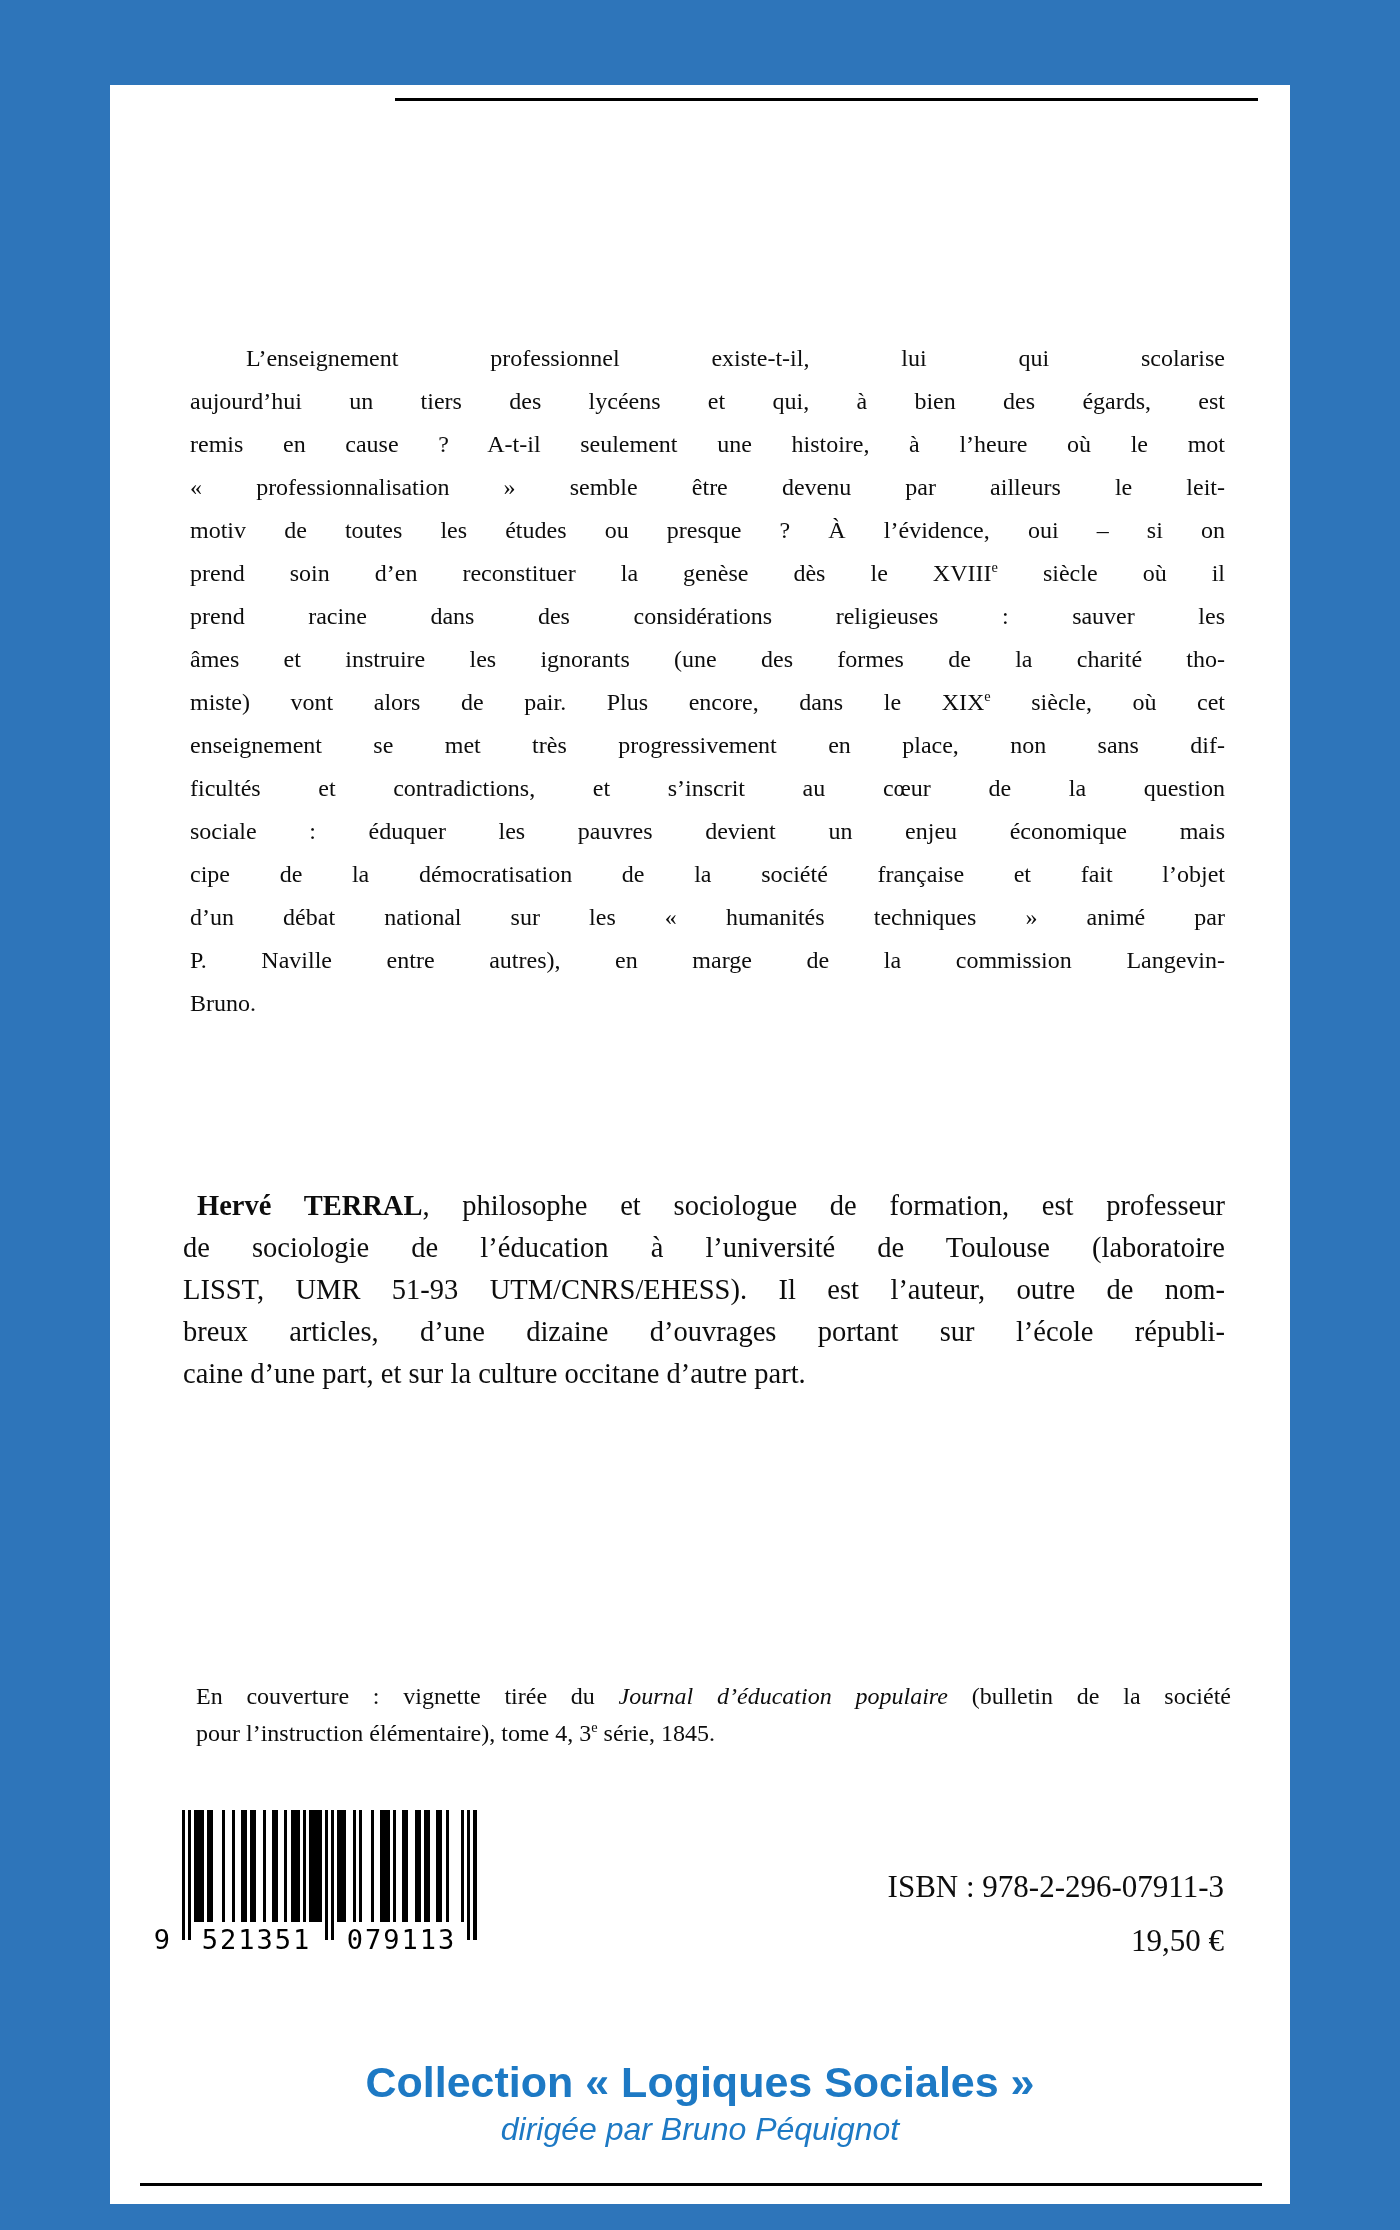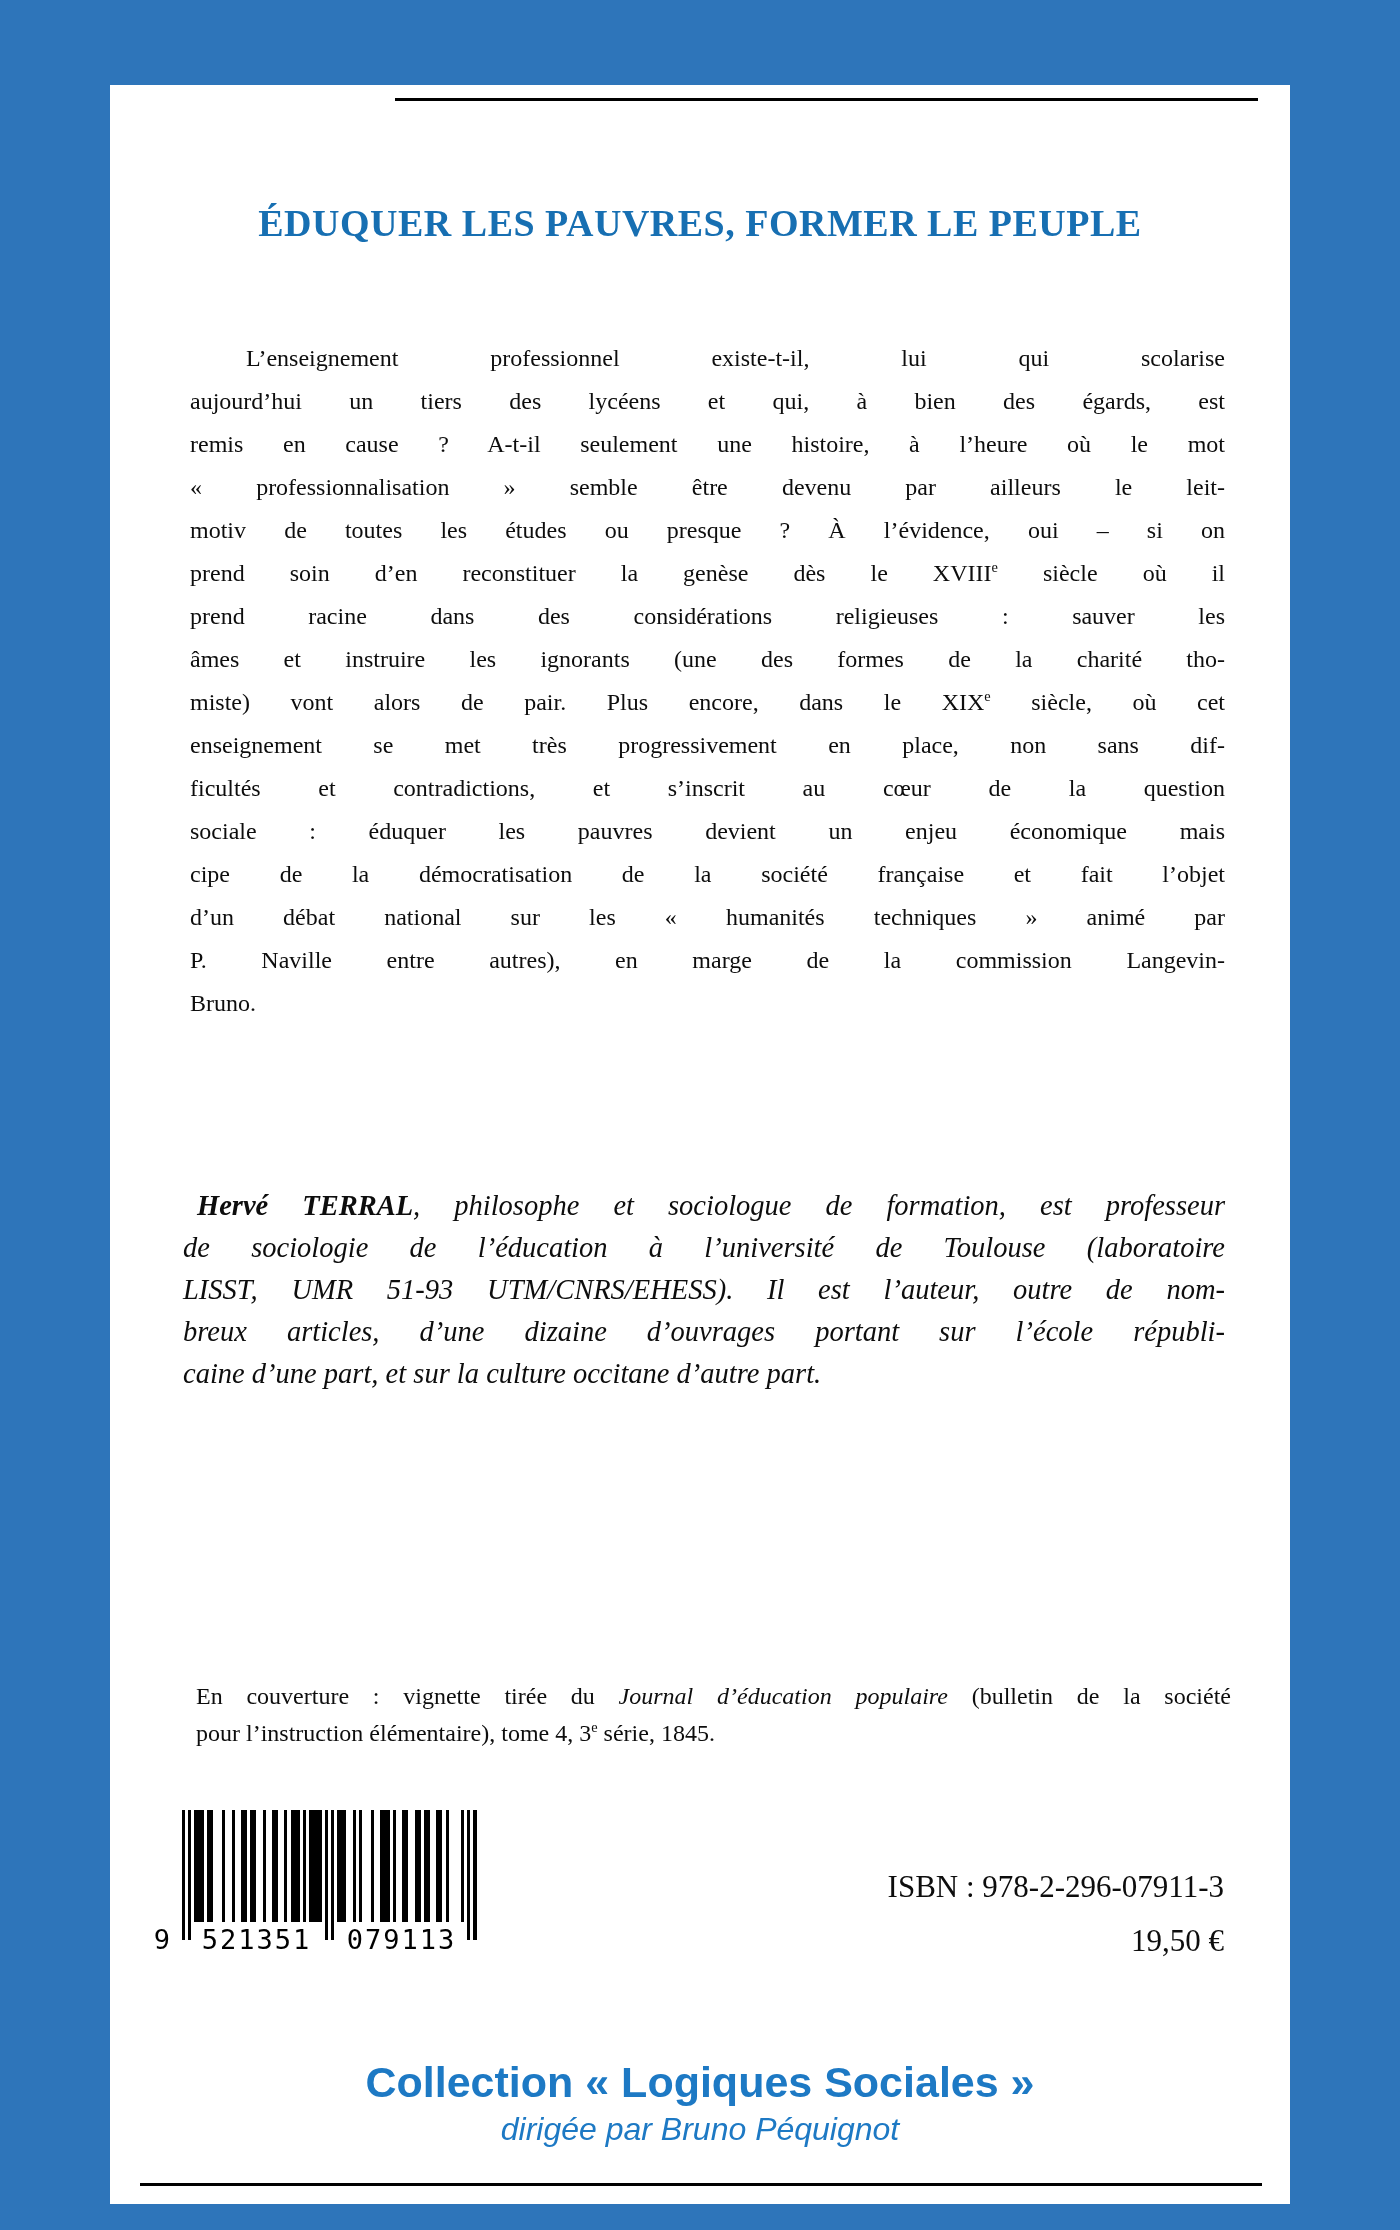--- a/index.html
+++ b/index.html
@@ -35,21 +35,21 @@
 
   .body-text {
     position: absolute; top: 252px; left: 80px; width: 1035px;
     font-size: 24px; line-height: 43px;
     color: var(--ink, #0d0d0d);
   }
   .body-text > div:first-child { text-indent: 56px; }
 
   .bio {
     position: absolute; top: 1100px; left: 73px; width: 1042px;
-    font-style: italic; font-size: 28.5px; line-height: 42px;
+    font-size: 28.5px; line-height: 42px;
     color: var(--ink, #0d0d0d);
   }
   .bio-line1 { text-indent: 14px; }
   .author-name { font-weight: bold; }
 
   .credit {
     position: absolute; top: 1593px; left: 86px; width: 1035px;
     font-size: 24px; line-height: 37px;
     color: var(--ink, #0d0d0d);
   }
@@ -96,21 +96,20 @@
   sup { font-size: 0.6em; vertical-align: super; line-height: 0; }
 </style>
 </head>
 <body>
 
 <div class="cover">
   <div class="page">
 
     <div class="rule top-rule"></div>
 
-    <h1 class="book-title">ÉDUQUER LES PAUVRES, FORMER LE PEUPLE</h1>
 
     <div class="body-text jlines">
         <div class="tline">L’enseignement professionnel existe-t-il, lui qui scolarise</div>
         <div class="tline">aujourd’hui un tiers des lycéens et qui, à bien des égards, est</div>
         <div class="tline">remis en cause ? A-t-il seulement une histoire, à l’heure où le mot</div>
         <div class="tline">« professionnalisation » semble être devenu par ailleurs le leit-</div>
         <div class="tline">motiv de toutes les études ou presque ? À l’évidence, oui – si on</div>
         <div class="tline">prend soin d’en reconstituer la genèse dès le XVIII<sup>e</sup> siècle où il</div>
         <div class="tline">prend racine dans des considérations religieuses : sauver les</div>
         <div class="tline">âmes et instruire les ignorants (une des formes de la charité tho-</div>

